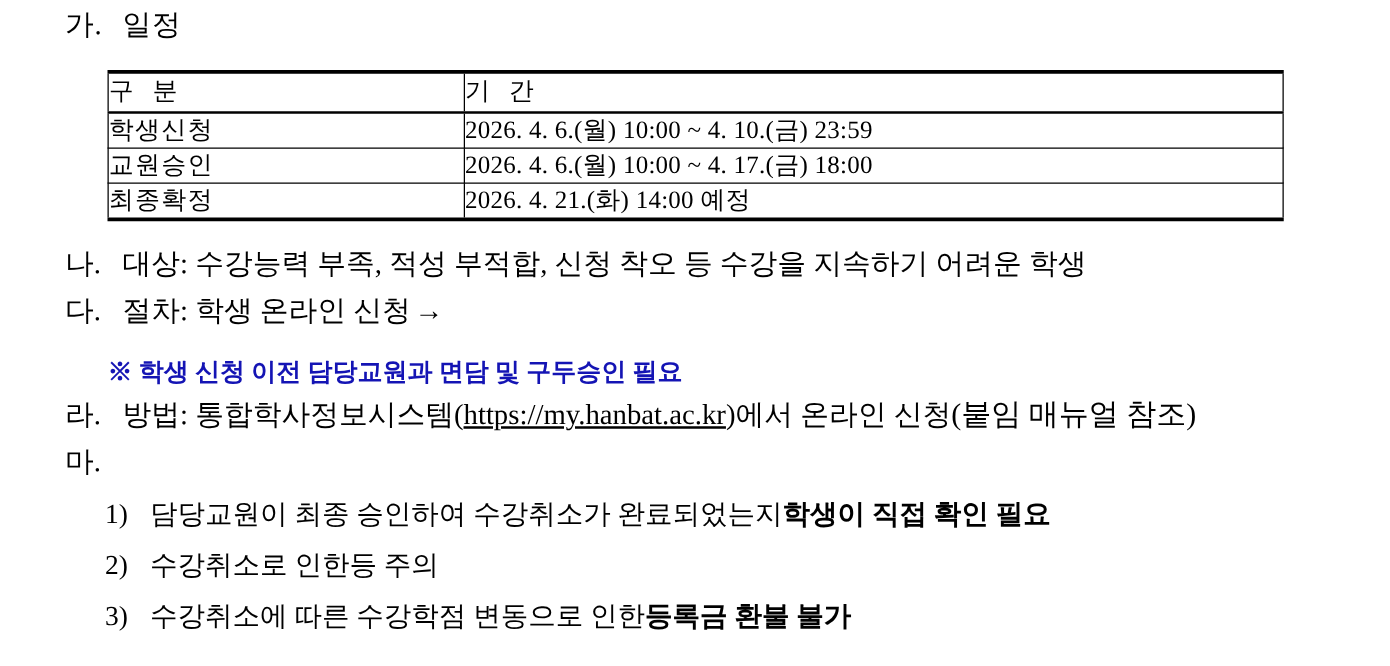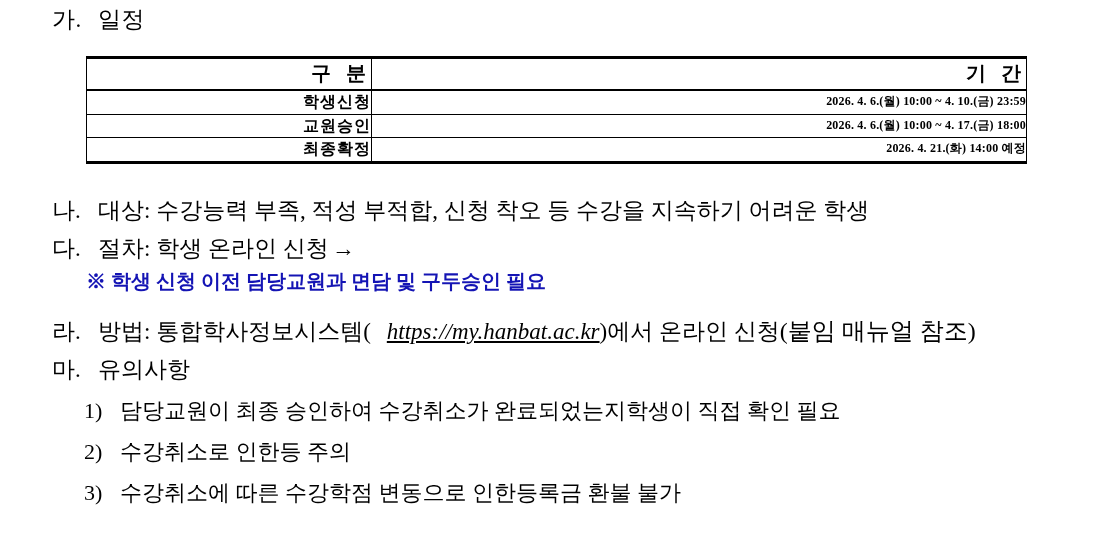--- a/index.html
+++ b/index.html
@@ -48,66 +48,64 @@
     position: absolute;
     left: 86px;
     top: 56px;
     width: 940px;
     border-collapse: collapse;
     font-size: 19px;
     table-layout: fixed;
   }
   .sched-table td, .sched-table th {
     border: 1px solid #000000;
-    text-align: right;
+    text-align: left;
     padding: 2px 0 3px 0;
-    font-weight: bold;
+    font-weight: normal;
     line-height: 1.1;
   }
   .sched-table thead th {
     border-top: 3px solid #000000;
     border-bottom: 2px solid #000000;
     padding: 3px 0 5px 0;
     font-size: 20px;
     letter-spacing: 5px;
   }
   .sched-table tbody tr:last-child td {
     border-bottom: 3px solid #000000;
     margin-top: 24px;
   }
   .col-div { width: 285px; }
   .col-per { width: 655px; }
   .sched-table td.cell-div {
     letter-spacing: 1px;
-    font-size: 16px;
+    font-size: 20px;
   }
   .sched-table td.cell-per {
     letter-spacing: 0.2px;
-    font-size: 12px;
+    font-size: 20px;
   }
 
   
   .item-b { position: absolute; left: 52px; top: 195px; font-size: 23px; }
   .item-c { position: absolute; left: 52px; top: 233px; font-size: 23px; }
-  .note   { position: absolute; left: 86px; top: 268px; font-size: 20px; font-weight: bold; color: #1414b4; }
+  .note   { position: absolute; left: 86px; top: 284px; font-size: 20px; font-weight: bold; color: #1414b4; }
   .item-d { position: absolute; left: 52px; top: 315px; font-size: 23px; }
   .item-e { position: absolute; left: 52px; top: 354px; font-size: 23px; }
 
   .item-b .marker, .item-c .marker, .item-d .marker, .item-e .marker { width: 46px; }
 
   .sub1 { position: absolute; left: 84px; top: 396px; font-size: 22px; }
   .sub2 { position: absolute; left: 84px; top: 437px; font-size: 22px; }
   .sub3 { position: absolute; left: 84px; top: 478px; font-size: 22px; }
   .sub1 .marker, .sub2 .marker, .sub3 .marker { width: 36px; }
 
-  .bold { font-weight: normal; }
+  .bold { font-weight: bold; }
   .link-url {
-    font-style: italic;
     text-decoration: underline;
-    margin-left: 16px;
   }
   .small {
     font-size: 24px;
   }
   .arrow { padding: 0 3px; }
 </style>
 </head>
 <body>
 
 <div class="page">
@@ -160,21 +158,20 @@
   <div class="item-d line">
     <span class="marker">라.</span>
     <span>방법: 통합학사정보시스템(</span>
     <span class="link-url">https://my.hanbat.ac.kr</span>
     <span>)에서 온라인 신청</span>
     <span class="small">(붙임 매뉴얼 참조)</span>
   </div>
 
   <div class="item-e line">
     <span class="marker">마.</span>
-    <span>유의사항</span>
   </div>
 
   <div class="sub1 line">
     <span class="marker">1)</span>
     <span>담당교원이 최종 승인하여 수강취소가 완료되었는지 </span>
     <span class="bold">학생이 직접 확인 필요</span>
     <span></span>
   </div>
 
   <div class="sub2 line">

